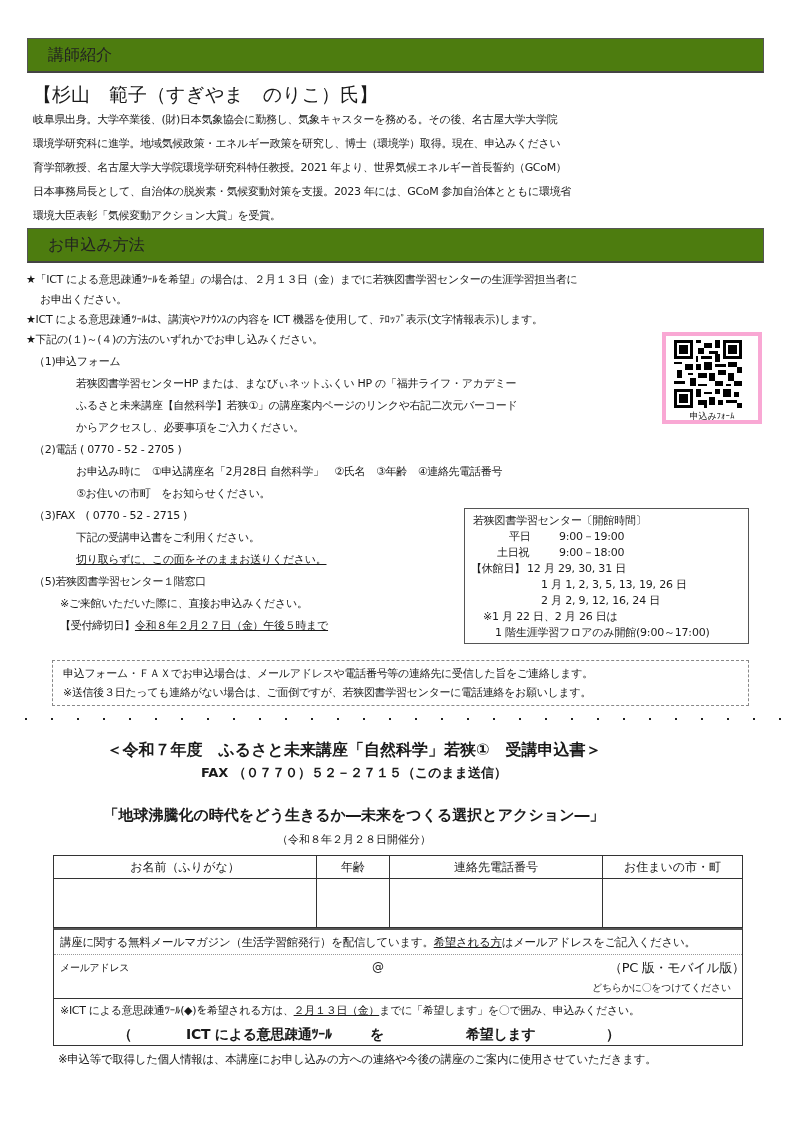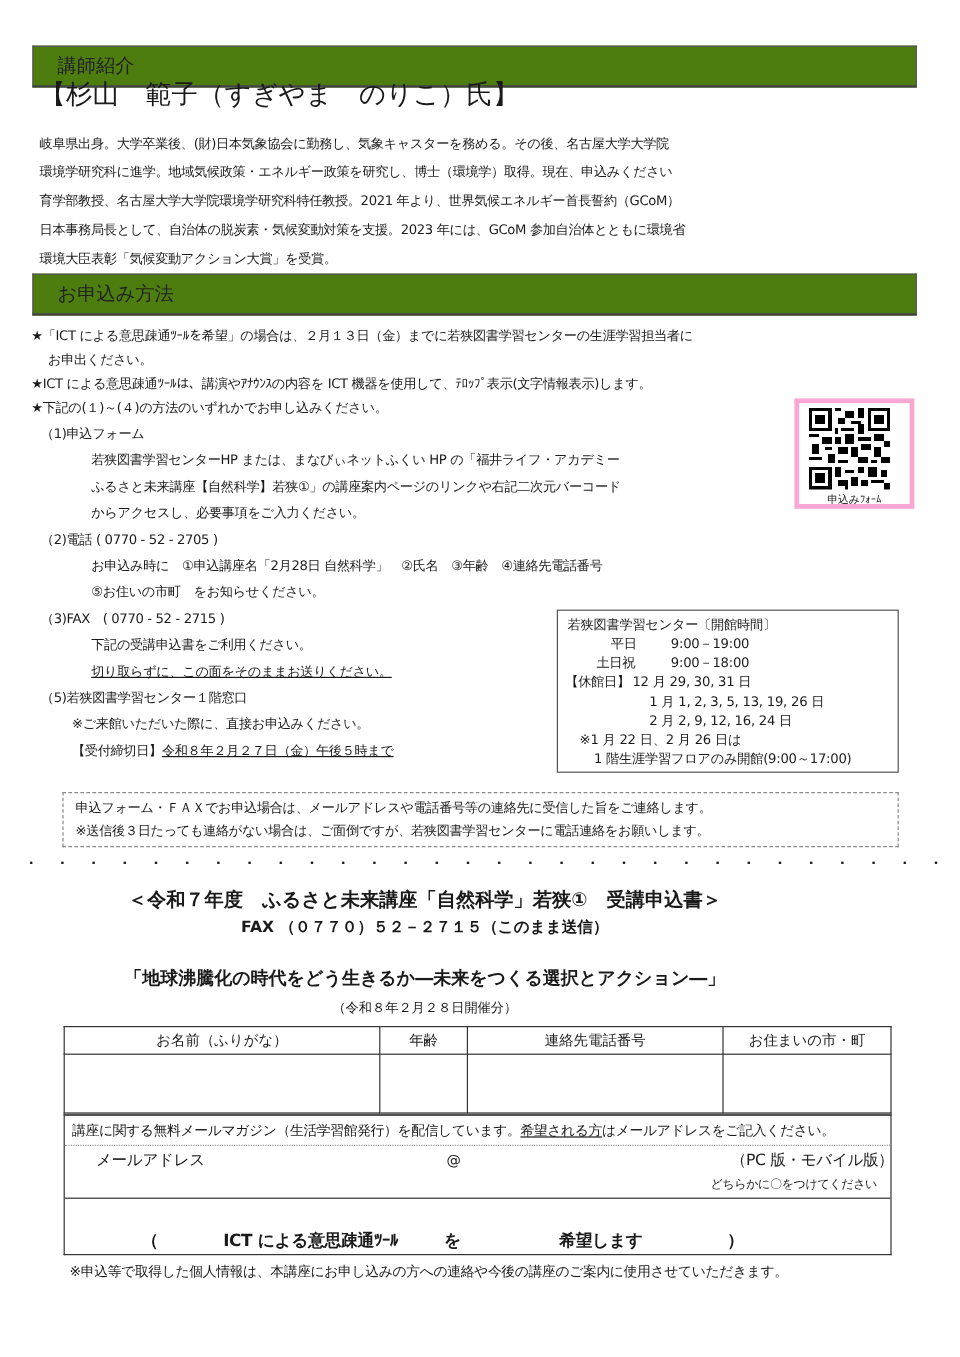--- a/index.html
+++ b/index.html
@@ -11,21 +11,21 @@
   .abs { position: absolute; }
   .section-bar {
     position: absolute; left: 27px; width: 737px; height: 35px;
     background: #4d7c0f; border: 1px solid #555; border-bottom: 2px solid #444;
     box-sizing: border-box;
   }
   .section-bar span {
     position: absolute; left: 20px; top: 6px; font-size: 16px; color: #222;
   }
   .txt { position: absolute; font-size: 11px; line-height: 19px; white-space: nowrap; letter-spacing: -0.3px; }
-  .name-line { font-size: 22px; left: 33px; top: 70px; letter-spacing: 0px; }
+  .name-line { font-size: 19px; left: 33px; top: 85px; letter-spacing: 0px; }
   .bio { left: 33px; width: 735px; }
   .u { text-decoration: underline; }
   .qr-box {
     position: absolute; left: 662px; top: 332px; width: 100px; height: 92px;
     border: 4px solid #f9a8d4; box-sizing: border-box; background: #fff;
   }
   .qr {
     position: absolute; left: 8px; top: 4px; width: 68px; height: 68px;
   }
   .qr-label { position: absolute; left: 0; right: 0; top: 74px; text-align: center; font-size: 9px; }
@@ -218,27 +218,30 @@
     <td class="blank"></td>
   </tr>
 </tbody>
   </table>
 
 <div class="mag">
   <div class="txt" style="left:6px; top:3px; font-size:11.5px;">
     <span>講座に関する無料メールマガジン（生活学習館発行）を配信しています。</span><span class="u">希望される方</span><span>はメールアドレスをご記入ください。</span>
   </div>
   <div class="abs" style="left:0; right:0; top:24px; border-top:1px dotted #999;"></div>
-  <div class="txt" style="left:6px; top:28px; font-size:13px;margin-left:20px;">メールアドレス</div>
+  <div class="txt" style="left:6px; top:28px; font-size:10px;">メールアドレス</div>
   <div class="txt" style="left:318px; top:28px; font-size:12px;">@</div>
   <div class="abs" style="left:110px; top:28px; width:200px; height:20px;"></div>
   <div class="abs" style="left:335px; top:28px; width:200px; height:20px;"></div>
   <div class="txt" style="left:555px; top:28px; font-size:13px;">（PC 版・モバイル版）</div>
   <div class="txt" style="left:538px; top:48px; font-size:10px;">どちらかに〇をつけてください</div>
   <div class="abs" style="left:0; right:0; top:68px; border-top:1px solid #333;"></div>
+  <div class="txt" style="left:6px; top:71px; font-size:11px;">
+    <span>※ICT による意思疎通ﾂｰﾙ(◆)を希望される方は、</span><span class="u">２月１３日（金）</span><span>までに「希望します」を〇で囲み、申込みください。</span>
+  </div>
   <div class="txt" style="left:64px; top:95px; font-size:14px; font-weight:bold;">（</div>
   <div class="txt" style="left:132px; top:95px; font-size:14px; font-weight:bold;">ICT による意思疎通ﾂｰﾙ</div>
   <div class="txt" style="left:316px; top:95px; font-size:14px; font-weight:bold;">を</div>
   <div class="txt" style="left:412px; top:95px; font-size:14px; font-weight:bold;">希望します</div>
   <div class="txt" style="left:552px; top:95px; font-size:14px; font-weight:bold;">）</div>
 </div>
 
 <div class="txt" style="left:58px; top:1050px; font-size:11.5px;">※申込等で取得した個人情報は、本講座にお申し込みの方への連絡や今後の講座のご案内に使用させていただきます。</div>
 
 </body></html>

